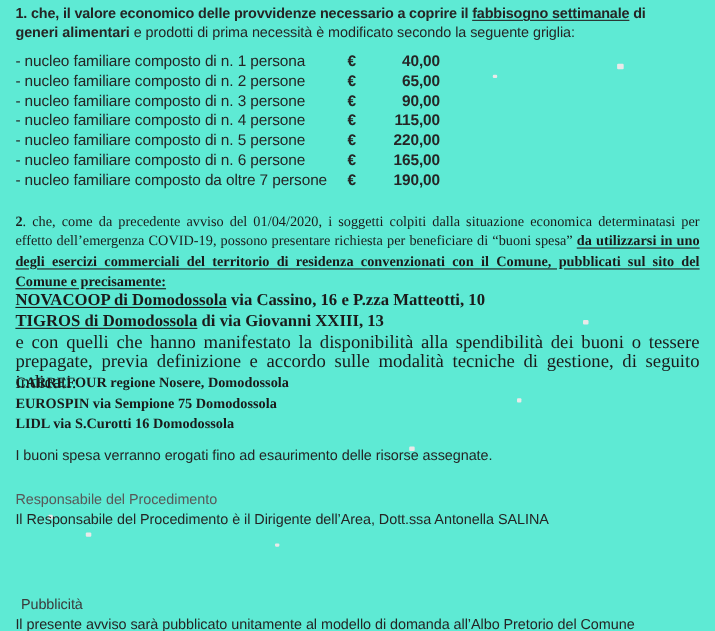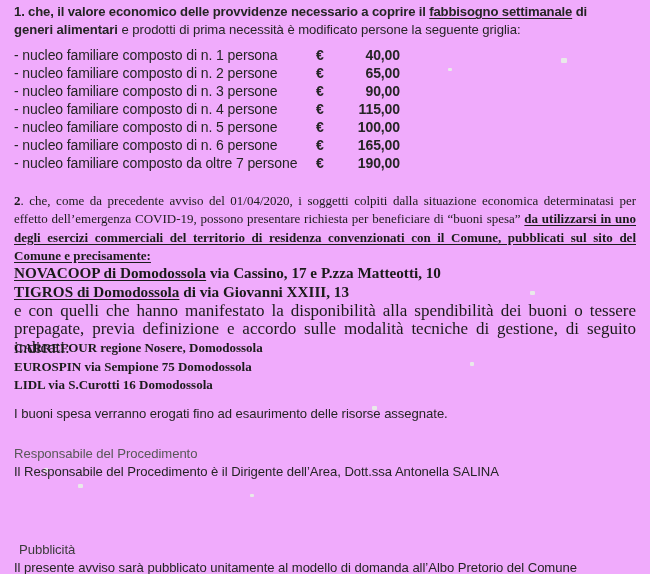--- a/index.html
+++ b/index.html
@@ -4,21 +4,21 @@
 <style>
   html, body {
     margin: 0;
     padding: 0;
     background: #ffffff;
   }
   #page {
     position: relative;
     width: 650px;
     height: 574px;
-    background: #f0abfc;
+    background: #5eead4;
     overflow: hidden;
     color: #1b1b1b;
   }
   
   .speck {
     position: absolute;
     background: #e9e9e9;
     border-radius: 1px;
     pointer-events: none;
   }
@@ -167,21 +167,21 @@
   <div class="speck" style="left:448px;top:68px;width:4px;height:3px;"></div>
   <div class="speck" style="left:530px;top:291px;width:5px;height:4px;"></div>
   <div class="speck" style="left:470px;top:362px;width:4px;height:4px;"></div>
   <div class="speck" style="left:372px;top:406px;width:5px;height:4px;"></div>
   <div class="speck" style="left:78px;top:484px;width:5px;height:4px;"></div>
   <div class="speck" style="left:250px;top:494px;width:4px;height:3px;"></div>
   <div class="speck" style="left:44px;top:468px;width:4px;height:4px;"></div>
 
   <div id="para1" class="sans">
     <div class="l1"><span>1. che, il valore economico delle provvidenze necessario a coprire il </span><span class="u">fabbisogno settimanale</span><span> di</span></div>
-    <div class="l2"><span>generi alimentari</span><span class="norm"> e prodotti di prima necessità è  modificato persone la seguente griglia:</span></div>
+    <div class="l2"><span>generi alimentari</span><span class="norm"> e prodotti di prima necessità è  modificato secondo la seguente griglia:</span></div>
   </div>
 
   <div id="grid">
     <div class="row">
       <span class="desc">- nucleo familiare composto di n. 1 persona</span>
       <span class="amt">
           <span class="cur">€</span>
           <span>40,00</span>
         </span>
     </div>
@@ -203,21 +203,21 @@
       <span class="desc">- nucleo familiare composto di n. 4 persone</span>
       <span class="amt">
           <span class="cur">€</span>
           <span>115,00</span>
         </span>
     </div>
     <div class="row">
       <span class="desc">- nucleo familiare composto di n. 5 persone</span>
       <span class="amt">
           <span class="cur">€</span>
-          <span>100,00</span>
+          <span>220,00</span>
         </span>
     </div>
     <div class="row">
       <span class="desc">- nucleo familiare composto di n. 6 persone</span>
       <span class="amt">
           <span class="cur">€</span>
           <span>165,00</span>
         </span>
     </div>
     <div class="row">
@@ -225,21 +225,21 @@
       <span class="amt">
           <span class="cur">€</span>
           <span>190,00</span>
         </span>
     </div>
   </div>
 
   <div id="para2"><span class="lead">2</span><span>. che, come da precedente avviso del 01/04/2020, i soggetti colpiti dalla situazione economica determinatasi per effetto dell’emergenza COVID-19, possono presentare richiesta per beneficiare di “buoni spesa” </span><span class="emph">da utilizzarsi in uno degli esercizi commerciali del territorio di residenza convenzionati con il Comune, pubblicati sul sito del Comune e precisamente:</span></div>
 
   <div id="stores">
-    <div><span class="uline">NOVACOOP di Domodossola</span><span class="tail"> via Cassino, 17 e P.zza Matteotti, 10</span></div>
+    <div><span class="uline">NOVACOOP di Domodossola</span><span class="tail"> via Cassino, 16 e P.zza Matteotti, 10</span></div>
     <div><span class="uline">TIGROS di Domodossola</span><span class="tail"> di via Giovanni XXIII, 13</span></div>
   </div>
 
   <div id="para3">e con quelli che hanno manifestato la disponibilità alla spendibilità dei buoni o tessere prepagate, previa definizione e accordo sulle modalità tecniche di gestione, di seguito indicati:</div>
 
   <div id="chains">
     <div>CARREFOUR regione Nosere,  Domodossola</div>
     <div>EUROSPIN via Sempione 75 Domodossola</div>
     <div>LIDL via S.Curotti 16 Domodossola</div>
   </div>

